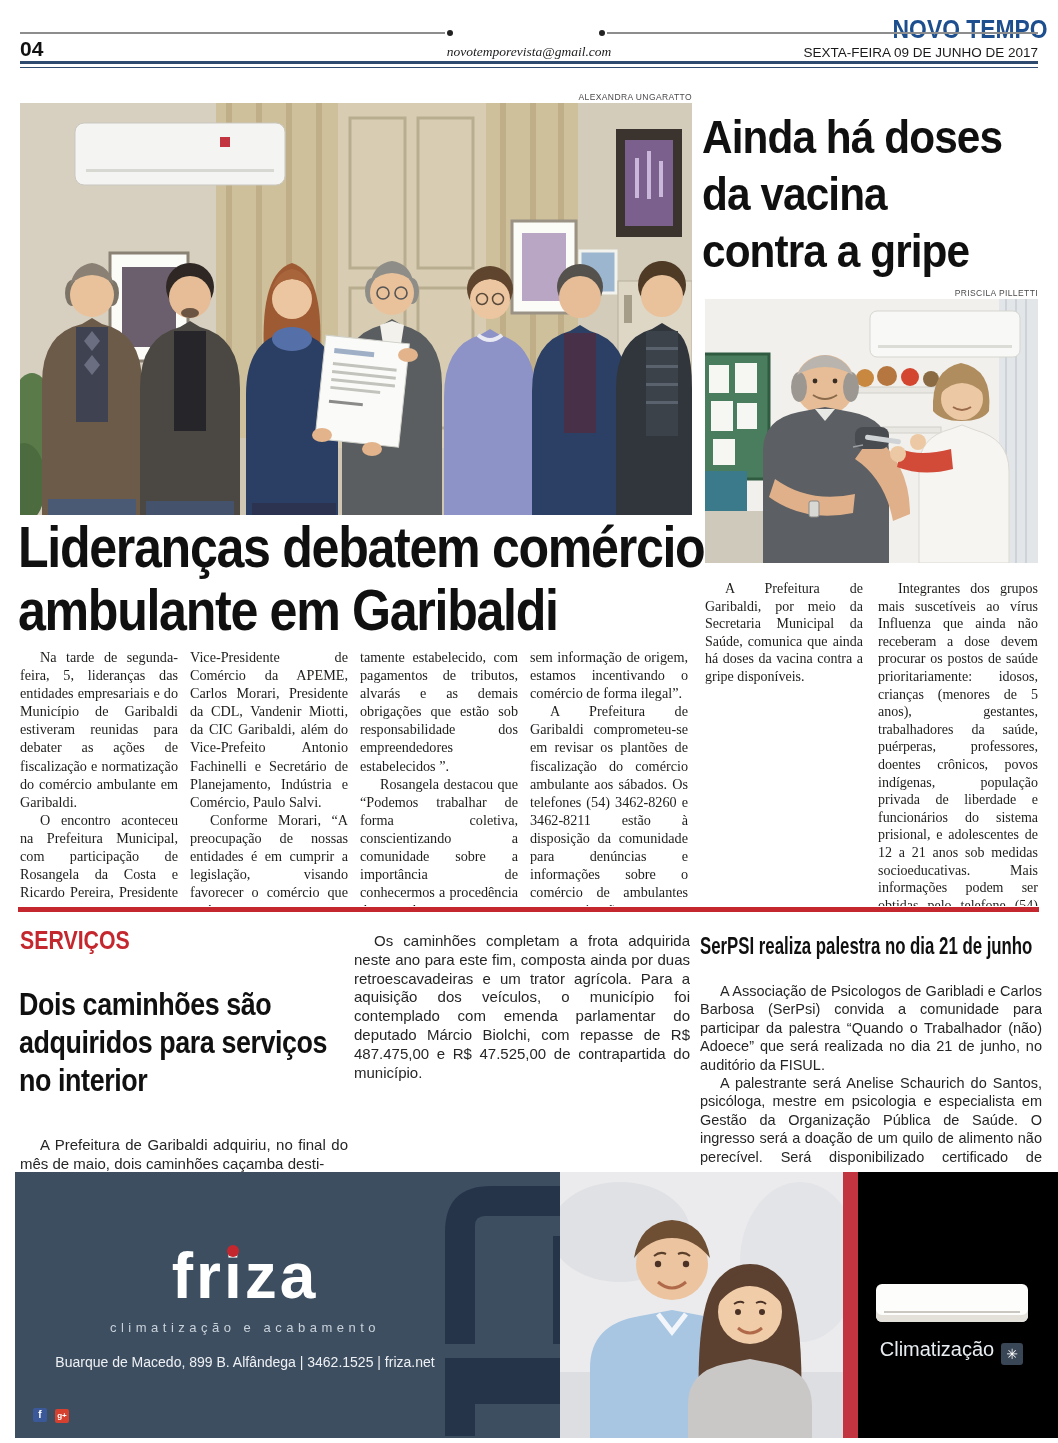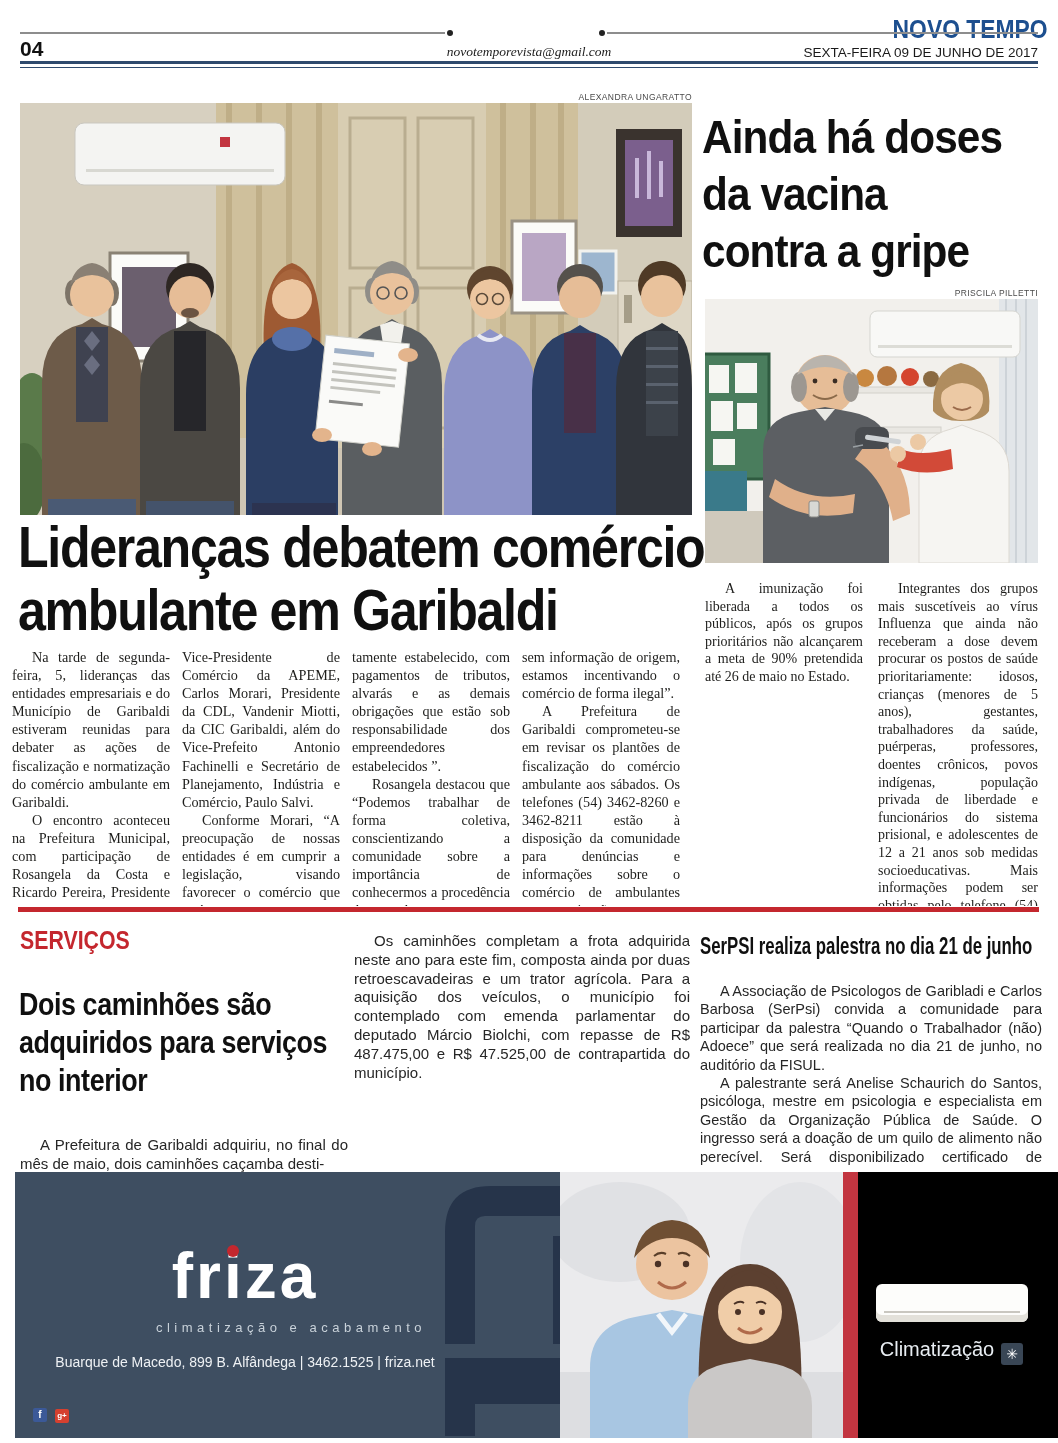--- a/index.html
+++ b/index.html
@@ -48,21 +48,21 @@
 
   .red-rule{left:18px;top:907px;width:1021px;height:5px;background:#c4272e;}
 
   
   .ad{left:15px;top:1172px;width:1030px;height:266px;background:#3e4e61;}
   .ad-logo{left:0;top:72px;width:460px;text-align:center;}
   .logo-text{position:relative;display:inline-block;font:bold 64px/64px "Liberation Sans",sans-serif;
              color:#ffffff;letter-spacing:3px;}
   .logo-dot{position:absolute;left:56px;top:0px;width:12px;height:12px;border-radius:50%;background:#c4272e;}
   .ad-tagline{left:0;top:148px;width:460px;text-align:center;
-              font:13px "Liberation Sans",sans-serif;letter-spacing:4.5px;color:#c9d2da;padding-left:46px;}
+              font:13px "Liberation Sans",sans-serif;letter-spacing:4.5px;color:#c9d2da;}
   .ad-address{left:0;top:182px;width:460px;text-align:center;
               font:14px "Liberation Sans",sans-serif;color:#eef1f4;}
   .ad-fglyph{left:420px;top:4px;width:150px;height:260px;}
   .ad-couple{left:545px;top:0;width:283px;height:266px;}
   .ad-redstripe{left:828px;top:0;width:15px;height:266px;background:#c23540;}
   .ad-panel{left:843px;top:0;width:226px;height:266px;background:#000000;}
   .ac-unit{left:18px;top:112px;width:152px;height:38px;background:#fdfdfb;border-radius:6px;
            box-shadow:inset 0 -7px 0 #e3e1da;}
   .ac-vent{position:absolute;left:8px;bottom:9px;right:8px;height:2px;background:#c9c7c0;}
   .panel-label{left:0;top:166px;width:187px;text-align:center;font:20px "Liberation Sans",sans-serif;color:#e8edf2;}
@@ -210,21 +210,21 @@
       <ellipse cx="388" cy="252" rx="10" ry="7" fill="#e3b48c"></ellipse>
       <ellipse cx="352" cy="346" rx="10" ry="7" fill="#e3b48c"></ellipse>
     </svg>
   </div>
 
   <div class="abs hl hl-lead" style="left:18px;top:516px;">
     <div>Lideranças debatem comércio</div>
     <div>ambulante em Garibaldi</div>
   </div>
 
-  <div class="abs" style="left:12px;top:648px;width:672px;height:258px;">
+  <div class="abs" style="left:20px;top:648px;width:672px;height:258px;">
     <div class="abs col serif" style="left:0;top:0;width:158px;height:258px;">
       <p class="ind">Na tarde de segunda-feira, 5, lideranças das entidades empresariais e do Município de Garibaldi estiveram reunidas para debater as ações de fiscalização e normatização do comércio ambulante em Garibaldi.</p>
       <p class="ind">O encontro aconteceu na Prefeitura Municipal, com participação de Rosangela da Costa e Ricardo Pereira, Presidente e</p>
     </div>
     <div class="abs col serif" style="left:170px;top:0;width:158px;height:258px;">
       <p class="noind">Vice-Presidente de Comércio da APEME, Carlos Morari, Presidente da CDL, Vandenir Miotti, da CIC Garibaldi, além do Vice-Prefeito Antonio Fachinelli e Secretário de Planejamento, Indústria e Comércio, Paulo Salvi.</p>
       <p class="ind">Conforme Morari, “A preocupação de nossas entidades é em cumprir a legislação, visando favorecer o comércio que está corre-</p>
     </div>
     <div class="abs col serif" style="left:340px;top:0;width:158px;height:258px;">
       <p class="noind">tamente estabelecido, com pagamentos de tributos, alvarás e as demais obrigações que estão sob responsabilidade dos empreendedores estabelecidos ”.</p>
@@ -299,21 +299,21 @@
       <path d="M246,150 Q215,158 196,150 L192,168 Q218,178 248,170 Z" fill="#d24a38"></path>
       <circle cx="193" cy="155" r="8" fill="#ecc9a4"></circle>
       <circle cx="213" cy="143" r="8" fill="#ecc9a4"></circle>
       <rect x="160" y="138" width="36" height="5" rx="2" fill="#cfd3d6" transform="rotate(8 178 140)"></rect>
       <line x1="158" y1="146" x2="148" y2="148" stroke="#9aa0a4" stroke-width="1.5"></line>
     </svg>
   </div>
 
   <div class="abs" style="left:705px;top:580px;width:333px;height:326px;">
     <div class="abs col serif-sm" style="left:0;top:0;width:158px;height:326px;">
-      <p class="ind">A imunização foi liberada a todos os públicos, após os grupos prioritários não alcançarem a meta de 90% pretendida até 26 de maio no Estado.</p>
+      <p class="ind">A Prefeitura de Garibaldi, por meio da Secretaria Municipal da Saúde, comunica que ainda há doses da vacina contra a gripe disponíveis.</p>
     </div>
     <div class="abs col serif-sm" style="left:173px;top:0;width:160px;height:326px;">
       <p class="ind">Integrantes dos grupos mais suscetíveis ao vírus Influenza que ainda não receberam a dose devem procurar os postos de saúde prioritariamente: idosos, crianças (menores de 5 anos), gestantes, trabalhadores da saúde, puérperas, professores, doentes crônicos, povos indígenas, população privada de liberdade e funcionários do sistema prisional, e adolescentes de 12 a 21 anos sob medidas socioeducativas. Mais informações podem ser obtidas pelo telefone (54) 3462-8138.</p>
     </div>
   </div>
 
   <div class="abs red-rule"></div>
 
   <div class="abs" style="left:20px;top:925px;">
     <span class="serv-title">SERVIÇOS</span>

